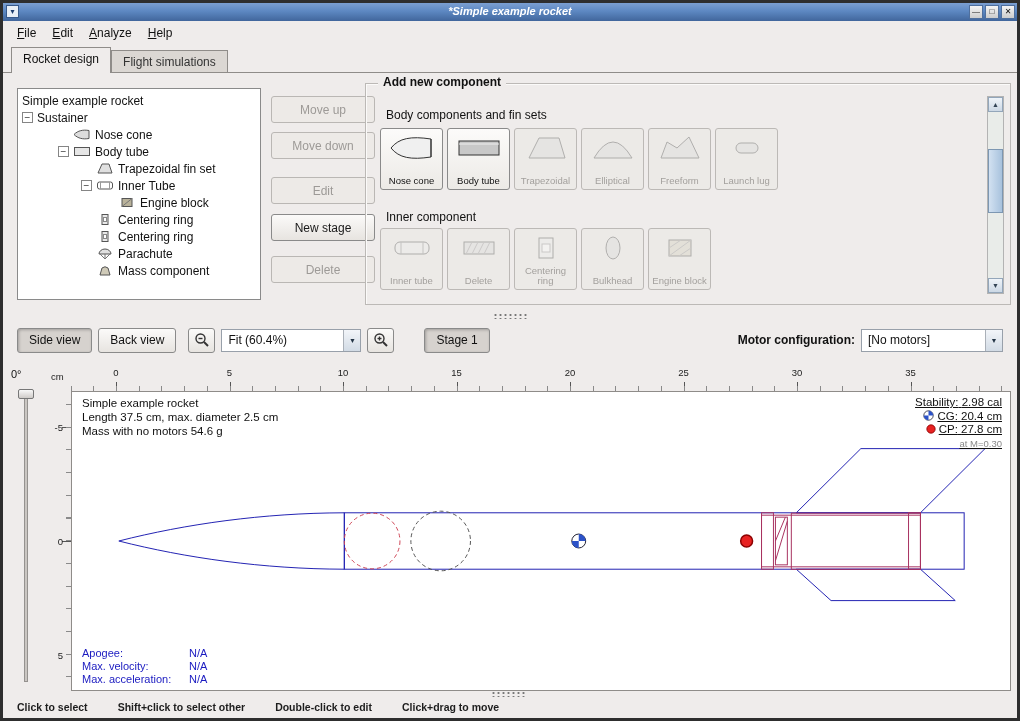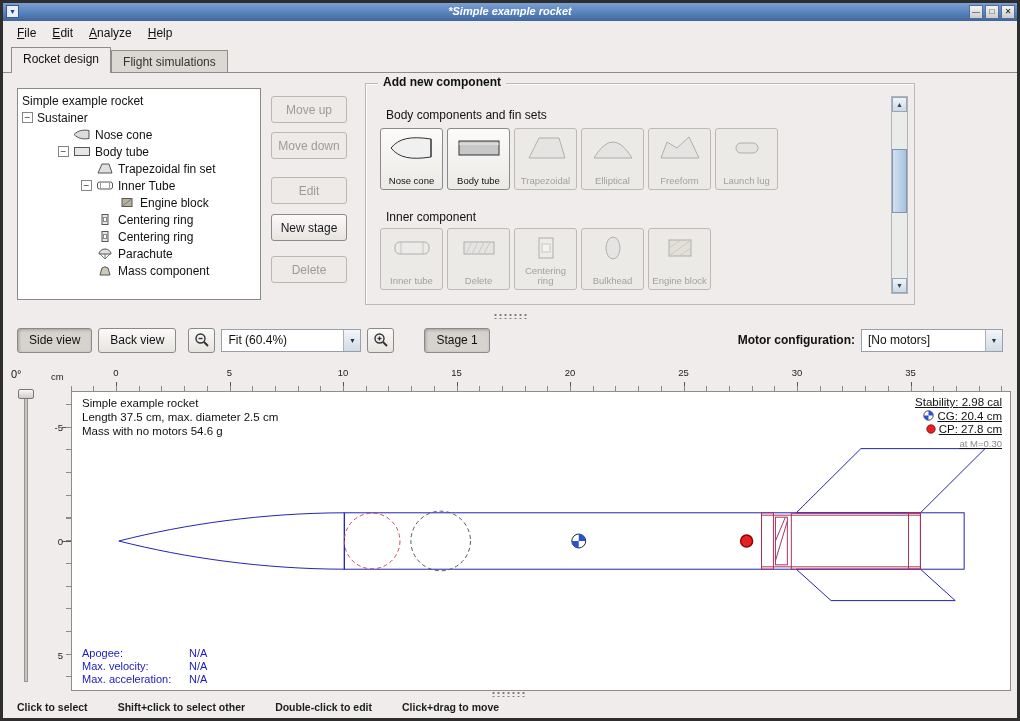--- a/index.html
+++ b/index.html
@@ -33,27 +33,27 @@
 
   
   .tree{position:absolute;left:14px;top:15px;width:244px;height:212px;background:#fff;border:1px solid #8a8a8a;padding-top:3px;font-size:12px;overflow:hidden;}
   .trow{display:flex;align-items:center;height:17px;white-space:nowrap;}
   .thandle{flex:0 0 11px;width:11px;height:11px;border:1px solid #858585;background:#fff;
            font-size:10px;line-height:9px;text-align:center;color:#333;margin-right:4px;}
   .ticon{margin-right:4px;display:inline-flex;flex:0 0 auto;}
   .tlabel{color:#111;}
 
   
-  .abtn{position:absolute;left:268px;width:76px;height:27px;border:1px solid #8a8a8a;border-radius:3px;
+  .abtn{position:absolute;left:268px;width:104px;height:27px;border:1px solid #8a8a8a;border-radius:3px;
         background:linear-gradient(#fbfaf9,#e7e4e0);font-size:12px;color:#1a1a1a;
         display:flex;align-items:center;justify-content:center;}
   .abtn.disabled{color:#9d9a97;border-color:#bab7b4;background:#edeae7;}
 
   
-  .groupbox{position:absolute;left:362px;top:10px;width:550px;height:222px;border:1px solid #bcb9b6;box-shadow:inset 1px 1px 0 #fbfaf9;}
+  .groupbox{position:absolute;left:362px;top:10px;width:646px;height:222px;border:1px solid #bcb9b6;box-shadow:inset 1px 1px 0 #fbfaf9;}
   .gb-title{position:absolute;top:-9px;left:12px;background:#efeceb;padding:0 5px;font-size:12px;font-weight:bold;color:#111;}
   .section-label{position:absolute;left:20px;font-size:12px;color:#111;}
   .comp-row{position:absolute;left:14px;display:flex;gap:4px;}
   .cbtn{width:63px;height:62px;border:1px solid #8a8a8a;border-radius:3px;background:linear-gradient(#fcfbfa,#eceae6);
         display:flex;flex-direction:column;align-items:center;justify-content:space-between;padding:5px 1px 3px;}
   .cbtn .clabel{font-size:9.5px;line-height:10px;text-align:center;color:#111;}
   .cbtn.disabled{border-color:#bcb9b6;background:#eceae7;}
   .cbtn.disabled .clabel{color:#a3a09d;}
   .cbtn.disabled svg{opacity:.4;}
   .cbtn.focused{border-color:#5f7d9e;box-shadow:inset 0 0 0 1px #9db4cb;}

